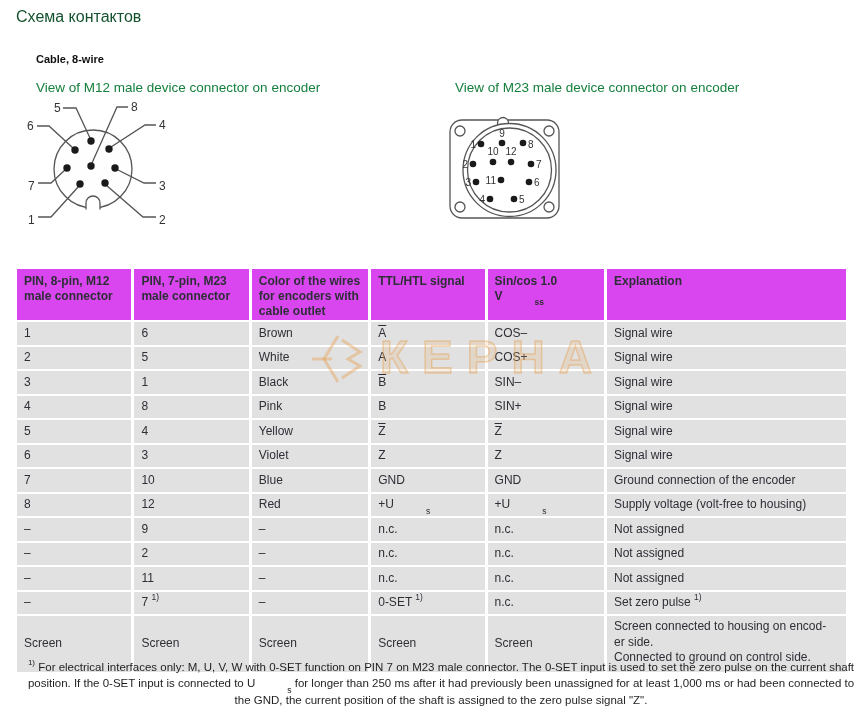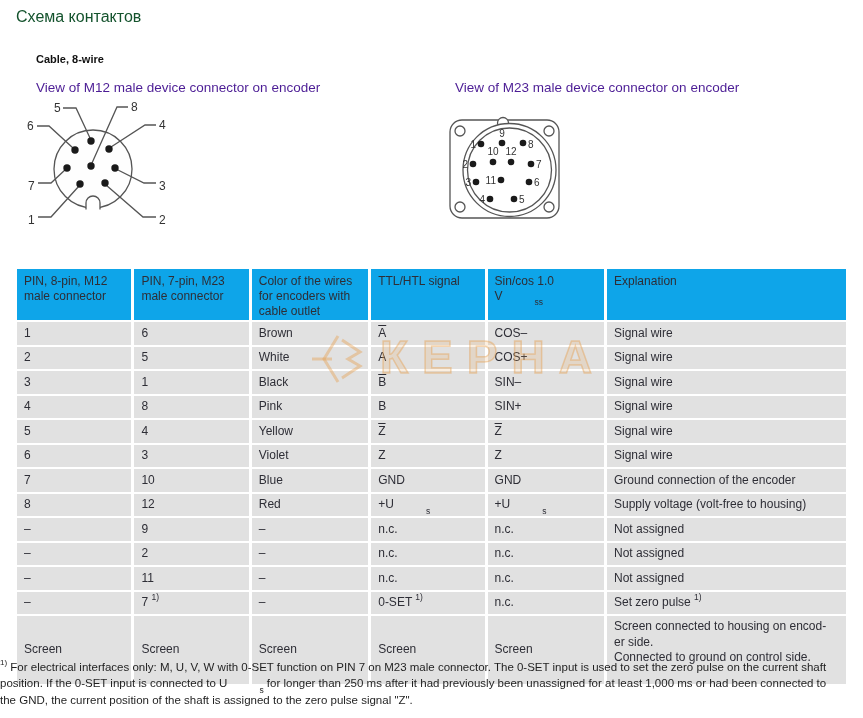--- a/index.html
+++ b/index.html
@@ -5,43 +5,43 @@
   html,body{margin:0;padding:0;}
   body{
     width:863px;height:718px;position:relative;overflow:hidden;
     background:#ffffff;
     font-family:"Liberation Sans","DejaVu Sans",sans-serif;
     color:#222;
   }
   .abs{position:absolute;}
   #page-title{left:16px;top:8px;font-size:16px;color:#14532d;}
   #cable-heading{left:36px;top:53px;font-size:11px;font-weight:bold;color:#111;}
-  .caption{font-size:13.5px;color:#4c1d95;}
+  .caption{font-size:13.5px;color:#15803d;}
   #m12-caption{left:36px;top:80px;}
   #m23-caption{left:455px;top:80px;}
   #m12-diagram{left:10px;top:98px;}
   #m23-diagram{left:443px;top:101px;}
   svg text{font-family:"Liberation Sans","DejaVu Sans",sans-serif;fill:#333;}
   
   #pin-table-wrap{left:14px;top:267px;width:835px;}
   table{border-collapse:separate;border-spacing:3px 2px;width:835px;table-layout:fixed;}
   th,td{font-size:12px;color:#2e2e36;padding:1px 7px;}
   th{
-    background:#0ea5e9;text-align:left;vertical-align:top;
-    font-weight:normal;height:44px;padding-top:5px;line-height:1.25;
+    background:#d946ef;text-align:left;vertical-align:top;
+    font-weight:bold;height:44px;padding-top:5px;line-height:1.25;
   }
   td{background:#e1e1e1;height:20.5px;vertical-align:middle;line-height:1.25;}
-  td.multi{white-space:pre-line;line-height:1.3;padding-top:3px;padding-bottom:18px;margin-top:21px;}
+  td.multi{white-space:pre-line;line-height:1.3;padding-top:3px;padding-bottom:6px;margin-top:21px;}
   sup{font-size:8.5px;position:relative;top:-1px;line-height:0;}
   sub{font-size:8.5px;position:relative;top:2px;line-height:0;margin-left:32px;}
   .ov{text-decoration:overline;}
   
   #footnote{
-    left:0;top:659px;width:838px;font-size:11.5px;color:#1f1f1f;
-    line-height:1.42;text-indent:0;
+    left:22px;top:659px;width:838px;font-size:11.5px;color:#1f1f1f;
+    line-height:1.42;text-indent:0;text-align:center;
   }
   #footnote sup{font-size:8px;}
   
   #watermark{
     left:308px;top:330px;display:flex;gap:14px;
     pointer-events:none;z-index:5;
   }
   #watermark-text{
     font-size:46px;font-weight:bold;letter-spacing:14px;
     color:rgba(232,164,88,0.18);

